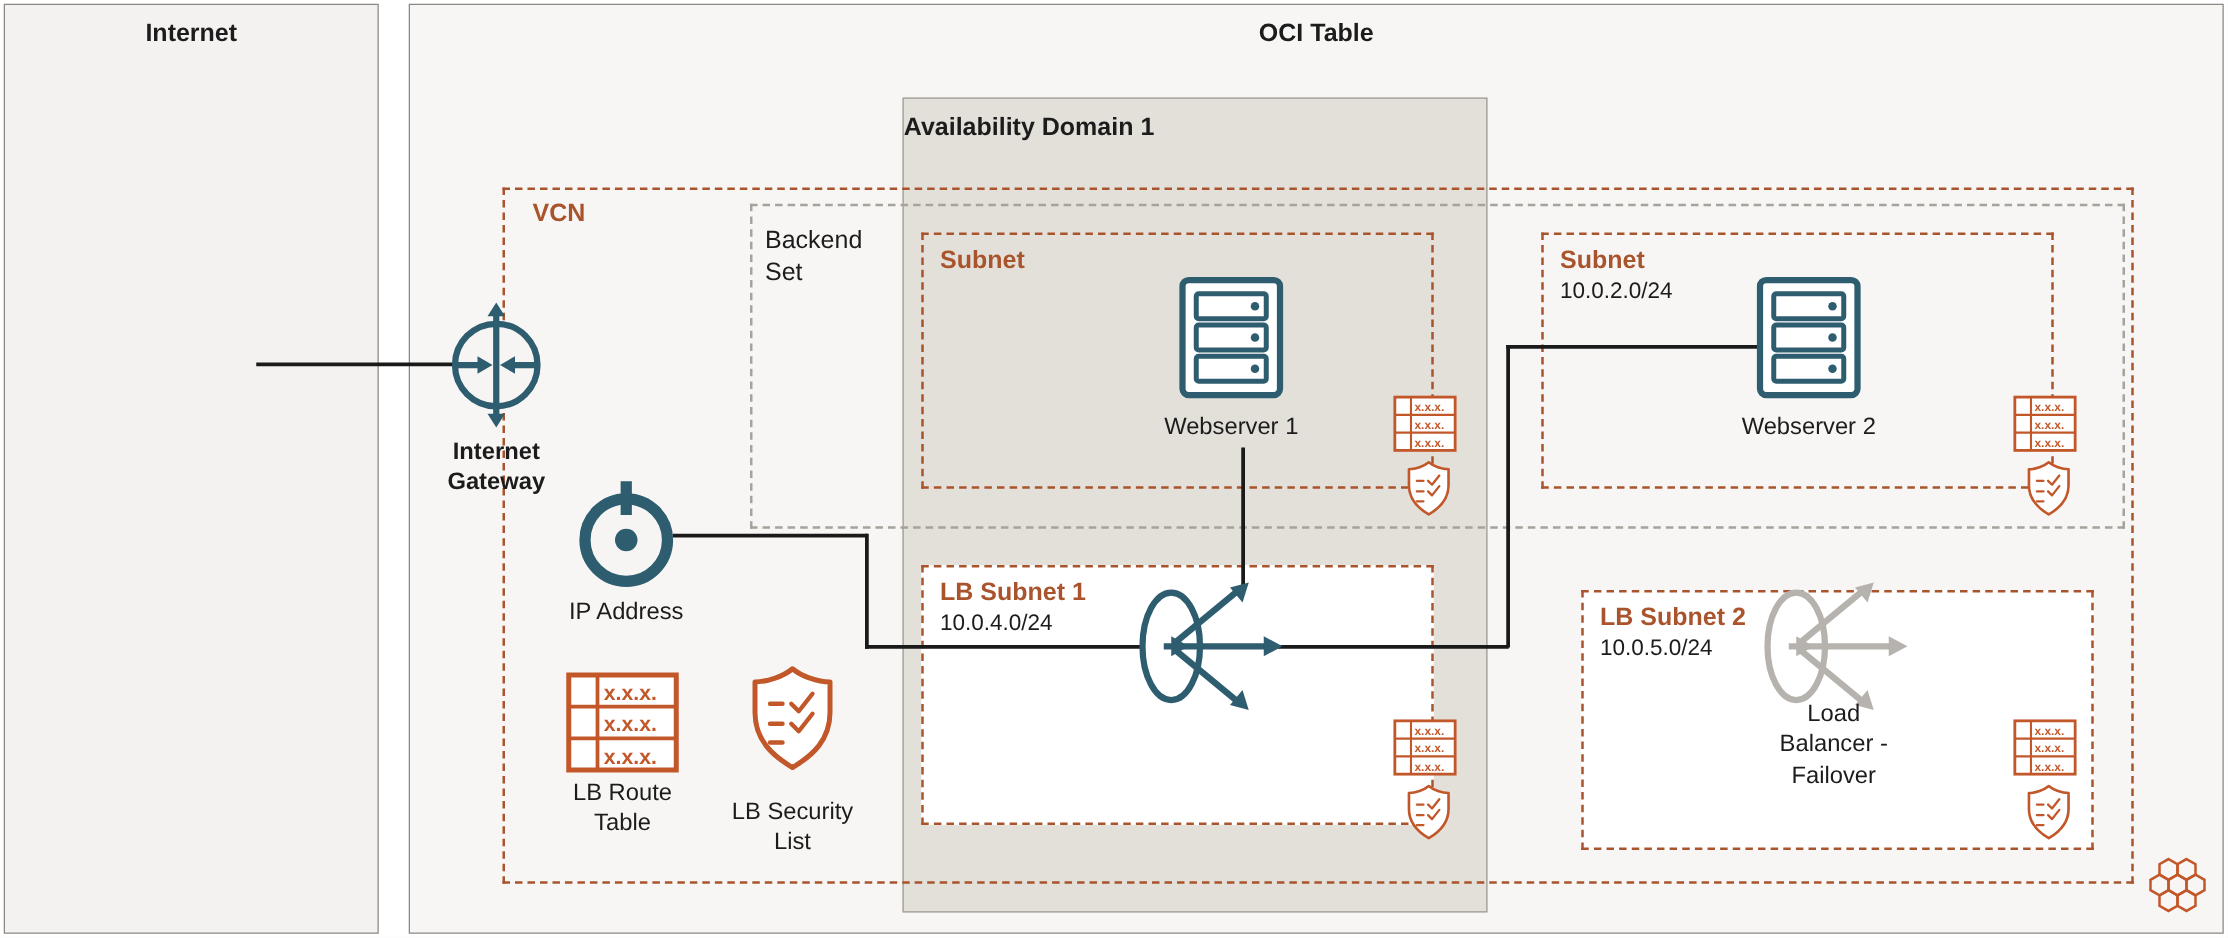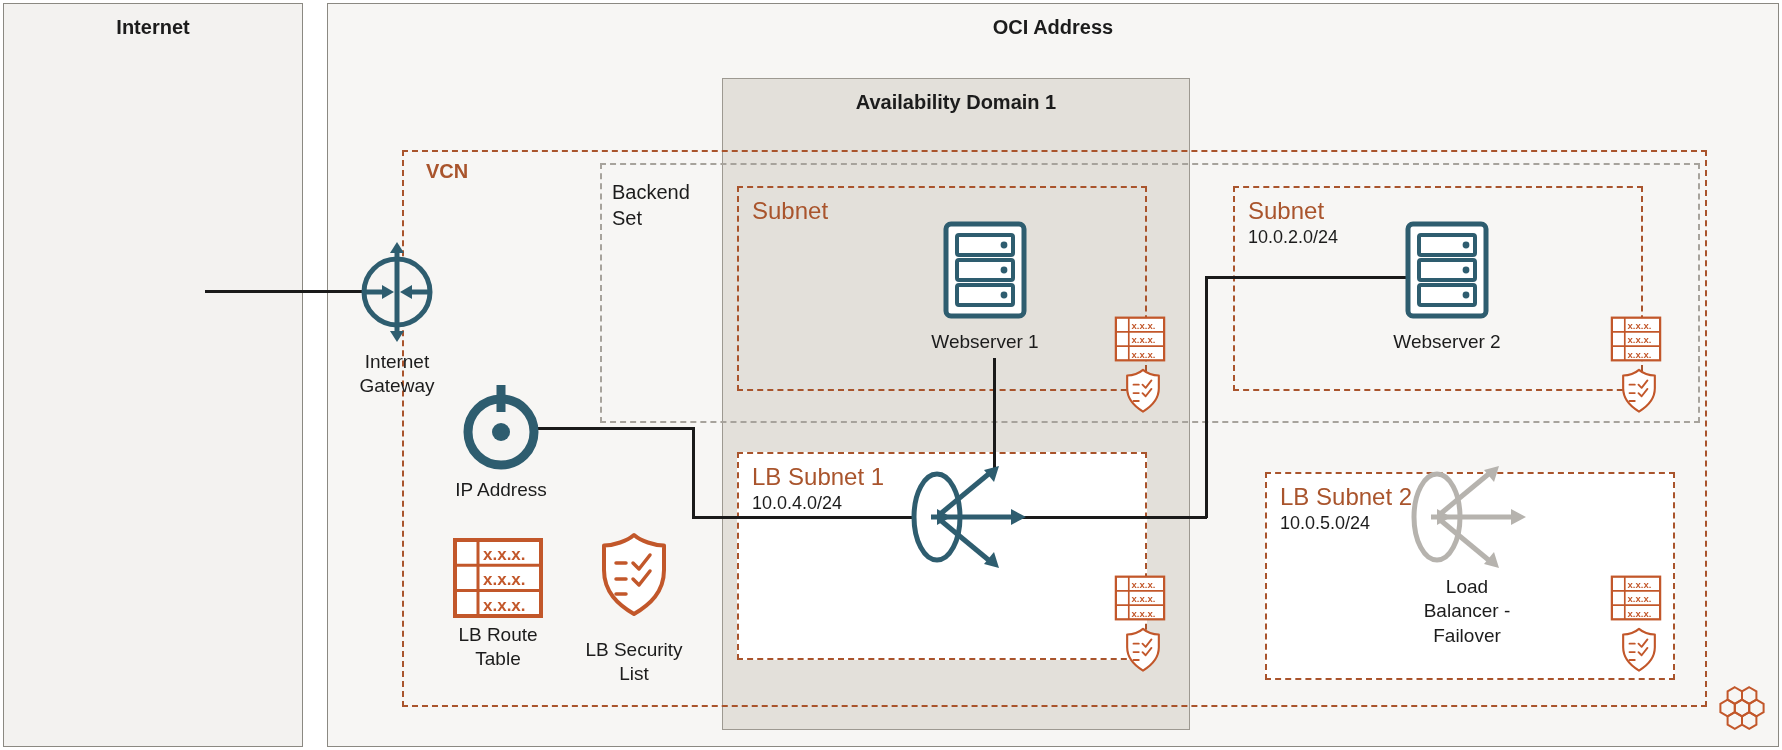--- a/index.html
+++ b/index.html
@@ -12,29 +12,29 @@
   *{margin:0;padding:0;box-sizing:border-box;}
   body{font-family:"Liberation Sans",sans-serif;background:#fff;color:var(--ink);}
   .canvas{position:relative;width:1782px;height:750px;background:#fff;overflow:hidden;}
   .zone{position:absolute;border:1.5px solid #8b8982;}
   .internet{left:3px;top:3px;width:300px;height:744px;background:#f3f2f0;}
   .region{left:327px;top:3px;width:1452px;height:744px;background:#f7f6f4;}
   .zone-title{position:absolute;top:12px;left:0;right:0;text-align:center;font-size:20px;font-weight:bold;}
   .ad{position:absolute;top:78px;height:652px;background:#e3e0da;border:1px solid #9d9991;}
   .ad1{left:722px;width:468px;}
   .ad2{left:1218px;width:470px;}
-  .ad-title{margin-top:12px;text-align:center;font-size:20px;font-weight:bold;}
+  .ad-title{margin-top:12px;text-align:left;font-size:20px;font-weight:bold;}
   .vcn{position:absolute;left:402px;top:150px;width:1305px;height:557px;border:2px dashed var(--rust);}
   .vcn-label{position:absolute;left:22px;top:8px;font-size:20px;font-weight:bold;color:var(--rust);}
   .backend{position:absolute;left:600px;top:163px;width:1100px;height:260px;border:2px dashed #a7a39c;}
   .backend-label{position:absolute;left:10px;top:14px;width:110px;font-size:20px;line-height:1.3;}
   .subnet{position:absolute;border:2px dashed var(--rust);}
   .subnet.white{background:#fff;}
   .subnet-head{padding:9px 13px;}
-  .subnet-label{font-size:24px;font-weight:normal;color:var(--rust);}
+  .subnet-label{font-size:20px;font-weight:bold;color:var(--rust);}
   .subnet-cidr{font-size:18px;margin-top:2px;}
   .line{position:absolute;background:#1a1a1a;}
   .caption{position:absolute;text-align:center;font-size:19px;line-height:1.28;width:120px;}
   .icon{position:absolute;}
   svg{display:block;}
   .st{stroke:var(--teal);fill:none;stroke-width:5;}
   .st.thin{stroke-width:4;}
   .st9{stroke:var(--teal);fill:none;stroke-width:9;}
   .ft{fill:var(--teal);stroke:none;}
   .sg{stroke:var(--grayicon);fill:none;stroke-width:5;}
@@ -52,21 +52,21 @@
 </style>
 </head>
 <body>
 
 <div class="canvas">
 
   <div class="zone internet">
     <div class="zone-title">Internet</div>
   </div>
   <div class="zone region">
-    <div class="zone-title">OCI Address</div>
+    <div class="zone-title">OCI Table</div>
   </div>
 
   <div class="ad ad1">
     <div class="ad-title">Availability Domain 1</div>
   </div>
 
   <div class="vcn">
     <div class="vcn-label">VCN</div>
   </div>
 
@@ -112,21 +112,21 @@
       <circle class="st bgfill" cx="50" cy="52" r="33"></circle>
       <line class="st" x1="50" y1="10" x2="50" y2="94"></line>
       <polygon class="ft" points="50,2 43,13 57,13"></polygon>
       <polygon class="ft" points="50,102 43,91 57,91"></polygon>
       <line class="st" x1="17" y1="52" x2="36" y2="52"></line>
       <polygon class="ft" points="47,52 35,45 35,59"></polygon>
       <line class="st" x1="83" y1="52" x2="64" y2="52"></line>
       <polygon class="ft" points="53,52 65,45 65,59"></polygon>
     </svg>
   </div>
-  <div class="caption" style="left:337px;top:350px;">Internet Gateway</div>
+  <div class="caption" style="left:337px;top:350px;font-weight:bold;">Internet Gateway</div>
 
   <div class="icon" style="left:455px;top:382px;">
     <svg width="92" height="95" viewBox="0 0 92 95">
       <circle class="st9 bgfill" cx="46" cy="50" r="33"></circle>
       <line class="st9" x1="46" y1="3" x2="46" y2="30"></line>
       <circle class="ft" cx="46" cy="50" r="9"></circle>
     </svg>
   </div>
   <div class="caption" style="left:441px;top:478px;">IP Address</div>
 
@@ -199,21 +199,21 @@
       <ellipse class="sg wfill" cx="30" cy="65" rx="23" ry="43"></ellipse>
       <line class="sg" x1="24" y1="65" x2="106" y2="65"></line>
       <polygon class="fg" points="119,65 104,57 104,73"></polygon>
       <polygon class="fg" points="44,65 30,57 30,73"></polygon>
       <line class="sg" x1="32" y1="63" x2="84" y2="20"></line>
       <polygon class="fg" points="92,14 77,18 87,30"></polygon>
       <line class="sg" x1="32" y1="67" x2="84" y2="110"></line>
       <polygon class="fg" points="92,116 77,112 87,100"></polygon>
     </svg>
   </div>
-  <div class="caption" style="left:1407px;top:575px;">Load Balancer - Failover</div>
+  <div class="caption" style="left:1407px;top:560px;">Load Balancer - Failover</div>
 
   <div class="icon" style="left:1114px;top:316px;">
     <svg width="52" height="46" viewBox="0 0 92 82">
       <rect class="so s4 wfill" x="3" y="3" width="86" height="76"></rect>
       <line class="so s3" x1="3" y1="28.3" x2="89" y2="28.3"></line>
       <line class="so s3" x1="3" y1="53.6" x2="89" y2="53.6"></line>
       <line class="so s3" x1="26" y1="3" x2="26" y2="79"></line>
       <text class="rtx" x="31" y="23">x.x.x.</text>
       <text class="rtx" x="31" y="48">x.x.x.</text>
       <text class="rtx" x="31" y="74">x.x.x.</text>

